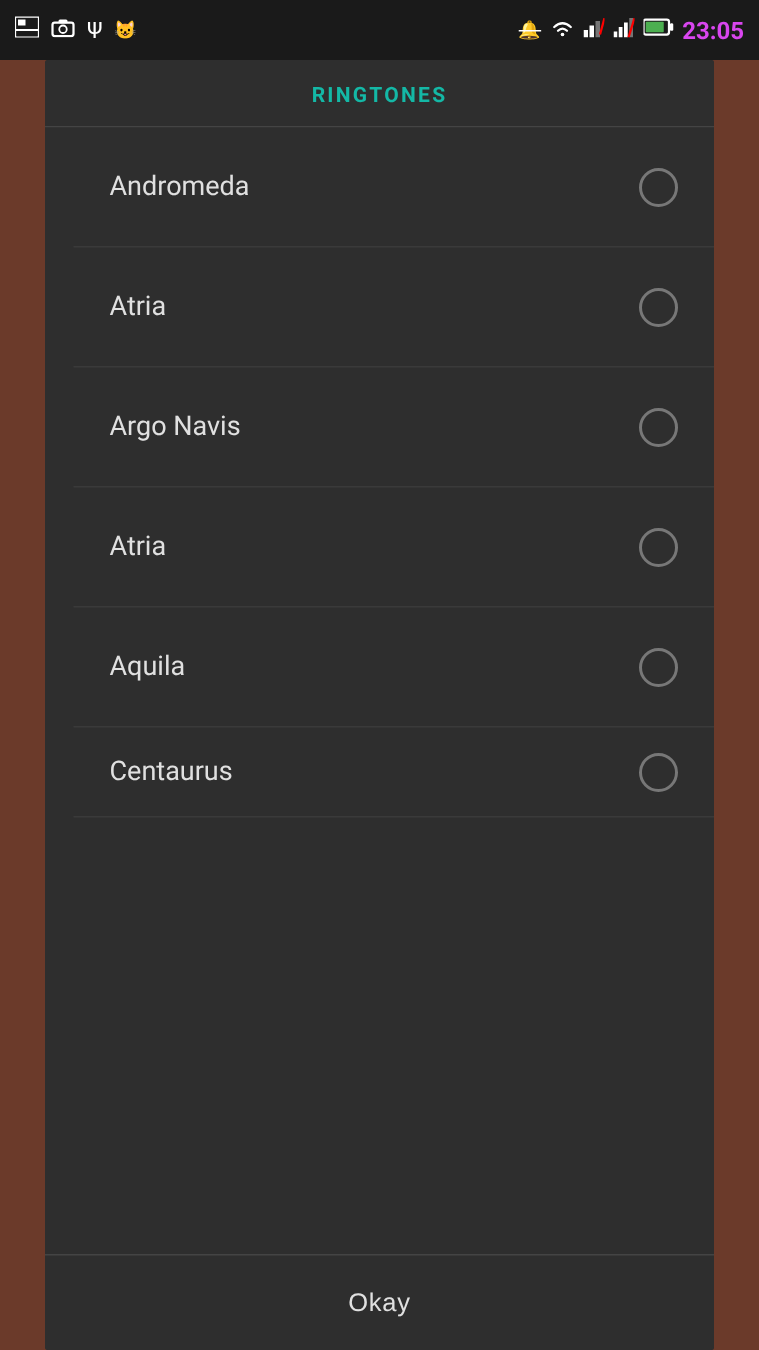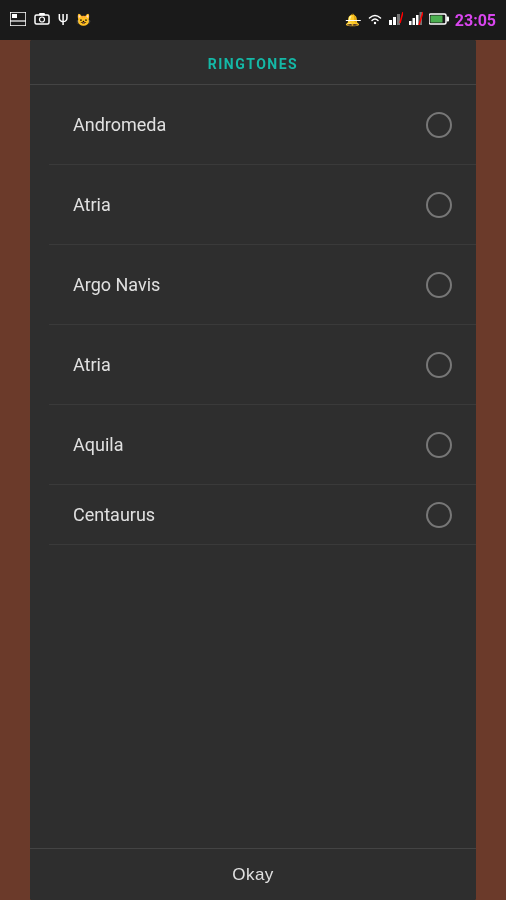--- a/index.html
+++ b/index.html
@@ -127,21 +127,21 @@
     .radio-button {
       width: 26px;
       height: 26px;
       border-radius: 50%;
       border: 2px solid #777777;
       background: transparent;
       flex-shrink: 0;
     }
 
     .dialog-footer {
-      height: 52px;
+      height: 64px;
       background-color: #2e2e2e;
       display: flex;
       align-items: center;
       justify-content: center;
       border-top: 1px solid #444444;
     }
 
     .okay-button {
       color: #e0e0e0;
       font-size: 17px;

